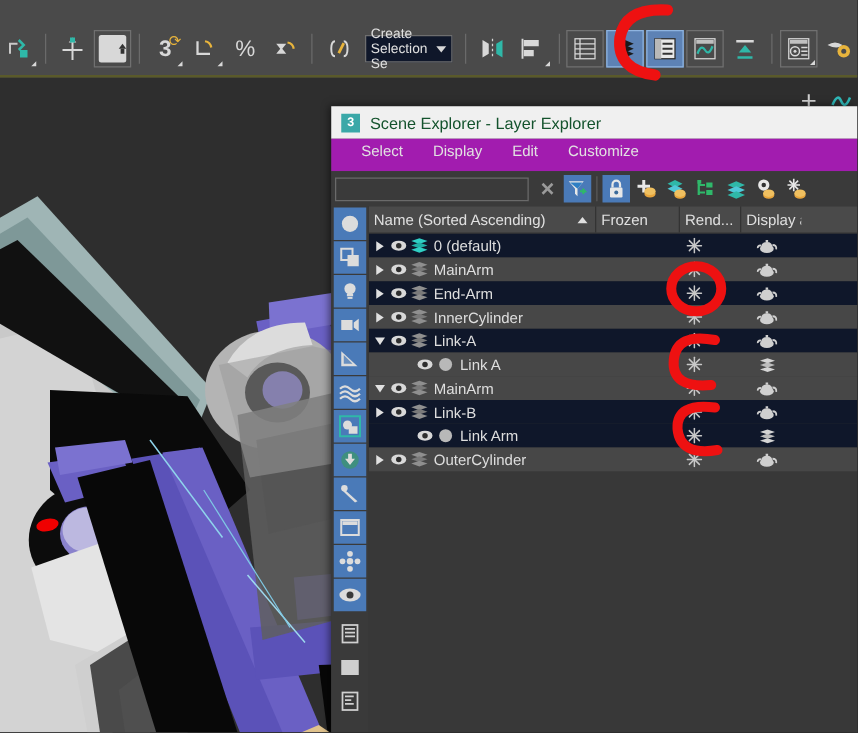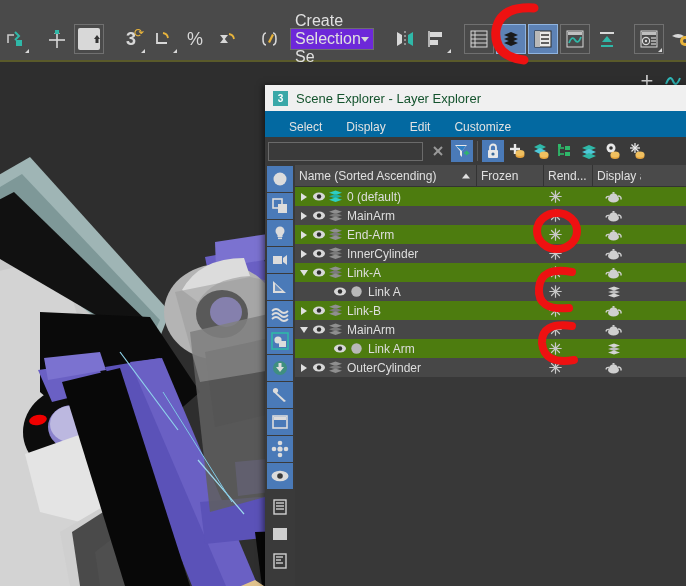--- a/index.html
+++ b/index.html
@@ -35,22 +35,22 @@
   .tb-btn.active-blue {
     background: #5d82b5; border: 1px solid #8fb4e0;
   }
   .tb-btn .corner {
     position: absolute; right: 1px; bottom: 1px;
     width: 0; height: 0;
     border-left: 4px solid transparent;
     border-bottom: 4px solid #d8d8d8;
   }
   .tb-combo {
-    height: 22px; width: 118px; background: #6d28d9;
-    border: 1px solid #6e6e6e; color: #e0e0e0; font-size: 16px;
+    height: 22px; width: 118px; background: #0f172a;
+    border: 1px solid #6e6e6e; color: #e0e0e0; font-size: 11px;
     display: flex; align-items: center; padding: 0 4px;
     justify-content: space-between; margin: 0 4px;
   }
   .tb-combo .arrow {
     width: 0; height: 0; border-left: 4px solid transparent;
     border-right: 4px solid transparent; border-top: 5px solid #d8d8d8;
   }
   .glyph { color: #d8d8d8; font-size: 15px; line-height: 1; }
   .glyph-gold { color: #e8b43c; }
 
@@ -85,21 +85,21 @@
     padding-left: 8px; gap: 8px;
   }
   .se-title-icon {
     width: 15px; height: 15px; background: #3aa8a8; color: #fff;
     font-size: 10px; display: flex; align-items: center;
     justify-content: center; font-weight: bold;
   }
   .se-title-text { color: #14532d; font-size: 13px; }
 
   .se-menubar {
-    height: 26px; background: #0369a1; display: flex; align-items: flex-end;
+    height: 26px; background: #a21caf; display: flex; align-items: flex-start;
     padding-left: 12px; gap: 0px;
   }
   .se-menu-item {
     color: #e2e2e2; font-size: 12px; padding: 3px 12px; white-space: nowrap;
   }
 
   .se-searchbar {
     height: 28px; background: #3a3a3a; display: flex; align-items: center;
     padding-left: 3px; gap: 2px;
   }
@@ -145,21 +145,21 @@
   .col-rend { width: 49px; }
   .col-disp { width: 48px; border-right: none; }
   .sort-arrow {
     position: absolute; right: 6px; top: 50%; transform: translateY(-50%);
     width: 0; height: 0; border-left: 4px solid transparent;
     border-right: 4px solid transparent; border-bottom: 5px solid #e0e0e0;
   }
 
   .row {
     height: 19px; display: flex; align-items: center;
-    position: relative; background: #4d7c0f;
+    position: relative; background: #0f172a;
   }
   .row.alt { background: #474747; }
   .row-cell-name {
     width: 227px; display: flex; align-items: center; height: 100%;
     padding-left: 2px; overflow: hidden;
   }
   .row-cell-frozen {
     width: 67px; display: flex; align-items: center; justify-content: center;
     height: 100%;
   }
@@ -906,39 +906,39 @@
             </div>
             <div class="row-cell-rend">
               <svg width="14" height="12" viewBox="0 0 14 12">
                 <polygon points="7,0.5 13,2.5 7,4.5 1,2.5" fill="#d4d4d4"></polygon>
                 <polygon points="7,4 13,6 7,8 1,6" fill="#bdbdbd"></polygon>
                 <polygon points="7,7.5 13,9.5 7,11.5 1,9.5" fill="#d4d4d4"></polygon>
               </svg>
             </div>
             <div class="row-cell-disp"></div>
           </div>
-          <div class="row">
+          <div class="row alt">
             <div class="row-cell-name">
               <span class="expander">
-                <span class="tri-closed"></span>
+                <span class="tri-open"></span>
               </span>
               <span class="icon-slot">
                 <svg width="14" height="11" viewBox="0 0 14 11">
                   <ellipse cx="7" cy="5.5" rx="6" ry="4" fill="#d8d8d8"></ellipse>
                   <circle cx="7" cy="5.5" r="2.2" fill="#2e2e2e"></circle>
                 </svg>
               </span>
               <span class="icon-slot">
                 <svg width="15" height="13" viewBox="0 0 15 13">
                   <polygon points="7.5,0.5 14,2.8 7.5,5.1 1,2.8" fill="#8f8f8f"></polygon>
                   <polygon points="7.5,4 14,6.3 7.5,8.6 1,6.3" fill="#7a7a7a"></polygon>
                   <polygon points="7.5,7.5 14,9.8 7.5,12.1 1,9.8" fill="#8f8f8f"></polygon>
                 </svg>
               </span>
-              <span class="namelabel">Link-B</span>
+              <span class="namelabel">MainArm</span>
             </div>
             <div class="row-cell-frozen">
               <svg width="13" height="13" viewBox="0 0 13 13">
                 <g stroke="#c8c8c8" stroke-width="1.2" stroke-linecap="round">
                   <line x1="6.5" y1="0.8" x2="6.5" y2="12.2"></line>
                   <line x1="0.8" y1="6.5" x2="12.2" y2="6.5"></line>
                   <line x1="2.5" y1="2.5" x2="10.5" y2="10.5"></line>
                   <line x1="10.5" y1="2.5" x2="2.5" y2="10.5"></line>
                 </g>
               </svg>
@@ -947,39 +947,39 @@
               <svg width="17" height="12" viewBox="0 0 17 12">
                 <ellipse cx="8.5" cy="8" rx="5.5" ry="3.4" fill="#cfcfcf"></ellipse>
                 <path d="M4,7 Q4,2.5 8.5,2.5 Q13,2.5 13,7" fill="#cfcfcf"></path>
                 <path d="M13,5 Q16.5,5 16,8.5" stroke="#cfcfcf" stroke-width="1.5" fill="none"></path>
                 <path d="M4,5.5 Q1,5 1.2,7.5" stroke="#cfcfcf" stroke-width="1.5" fill="none"></path>
                 <rect x="7.5" y="1" width="2" height="1.8" fill="#cfcfcf"></rect>
               </svg>
             </div>
             <div class="row-cell-disp"></div>
           </div>
-          <div class="row alt">
+          <div class="row">
             <div class="row-cell-name">
               <span class="expander">
-                <span class="tri-open"></span>
+                <span class="tri-closed"></span>
               </span>
               <span class="icon-slot">
                 <svg width="14" height="11" viewBox="0 0 14 11">
                   <ellipse cx="7" cy="5.5" rx="6" ry="4" fill="#d8d8d8"></ellipse>
                   <circle cx="7" cy="5.5" r="2.2" fill="#2e2e2e"></circle>
                 </svg>
               </span>
               <span class="icon-slot">
                 <svg width="15" height="13" viewBox="0 0 15 13">
                   <polygon points="7.5,0.5 14,2.8 7.5,5.1 1,2.8" fill="#8f8f8f"></polygon>
                   <polygon points="7.5,4 14,6.3 7.5,8.6 1,6.3" fill="#7a7a7a"></polygon>
                   <polygon points="7.5,7.5 14,9.8 7.5,12.1 1,9.8" fill="#8f8f8f"></polygon>
                 </svg>
               </span>
-              <span class="namelabel">MainArm</span>
+              <span class="namelabel">Link-B</span>
             </div>
             <div class="row-cell-frozen">
               <svg width="13" height="13" viewBox="0 0 13 13">
                 <g stroke="#c8c8c8" stroke-width="1.2" stroke-linecap="round">
                   <line x1="6.5" y1="0.8" x2="6.5" y2="12.2"></line>
                   <line x1="0.8" y1="6.5" x2="12.2" y2="6.5"></line>
                   <line x1="2.5" y1="2.5" x2="10.5" y2="10.5"></line>
                   <line x1="10.5" y1="2.5" x2="2.5" y2="10.5"></line>
                 </g>
               </svg>

